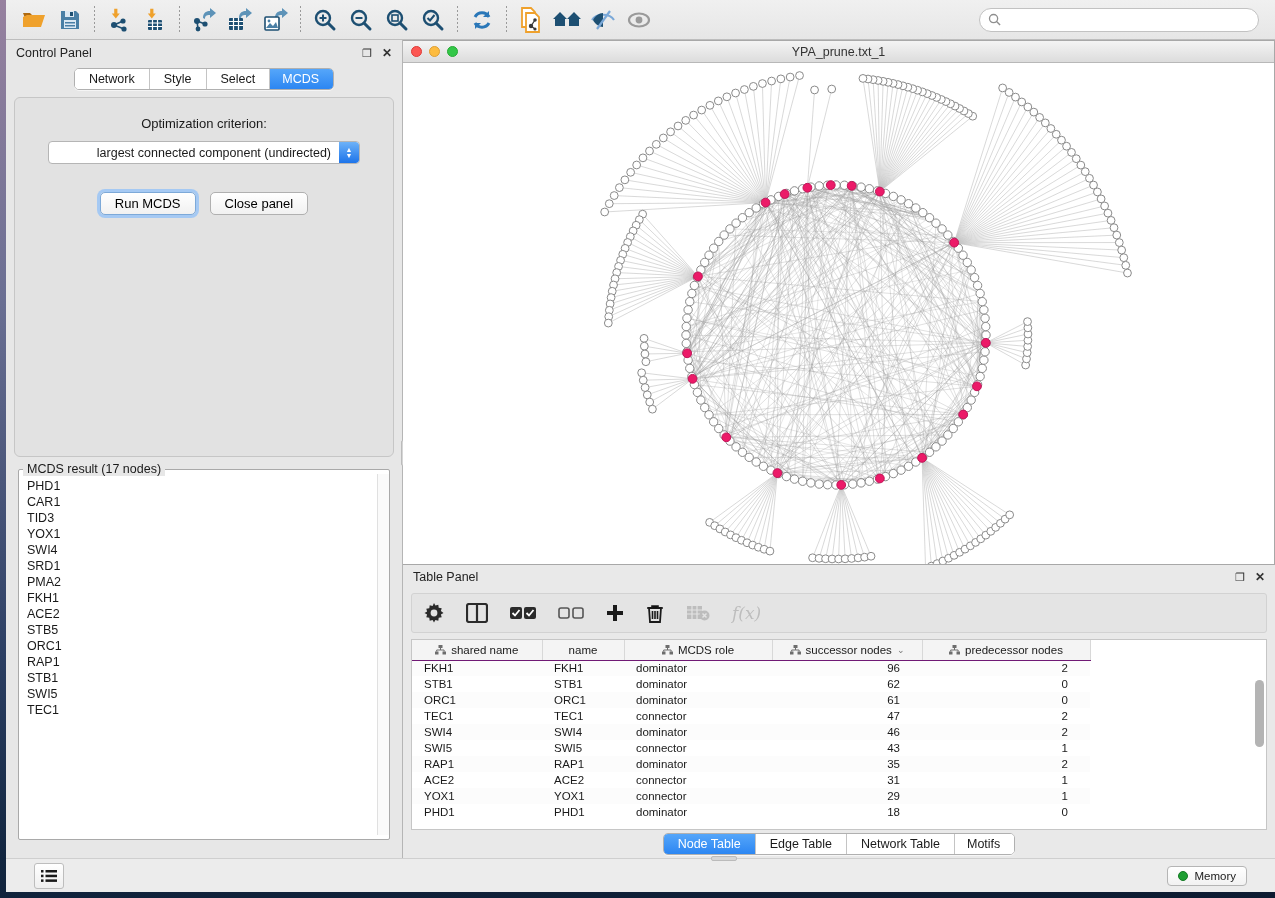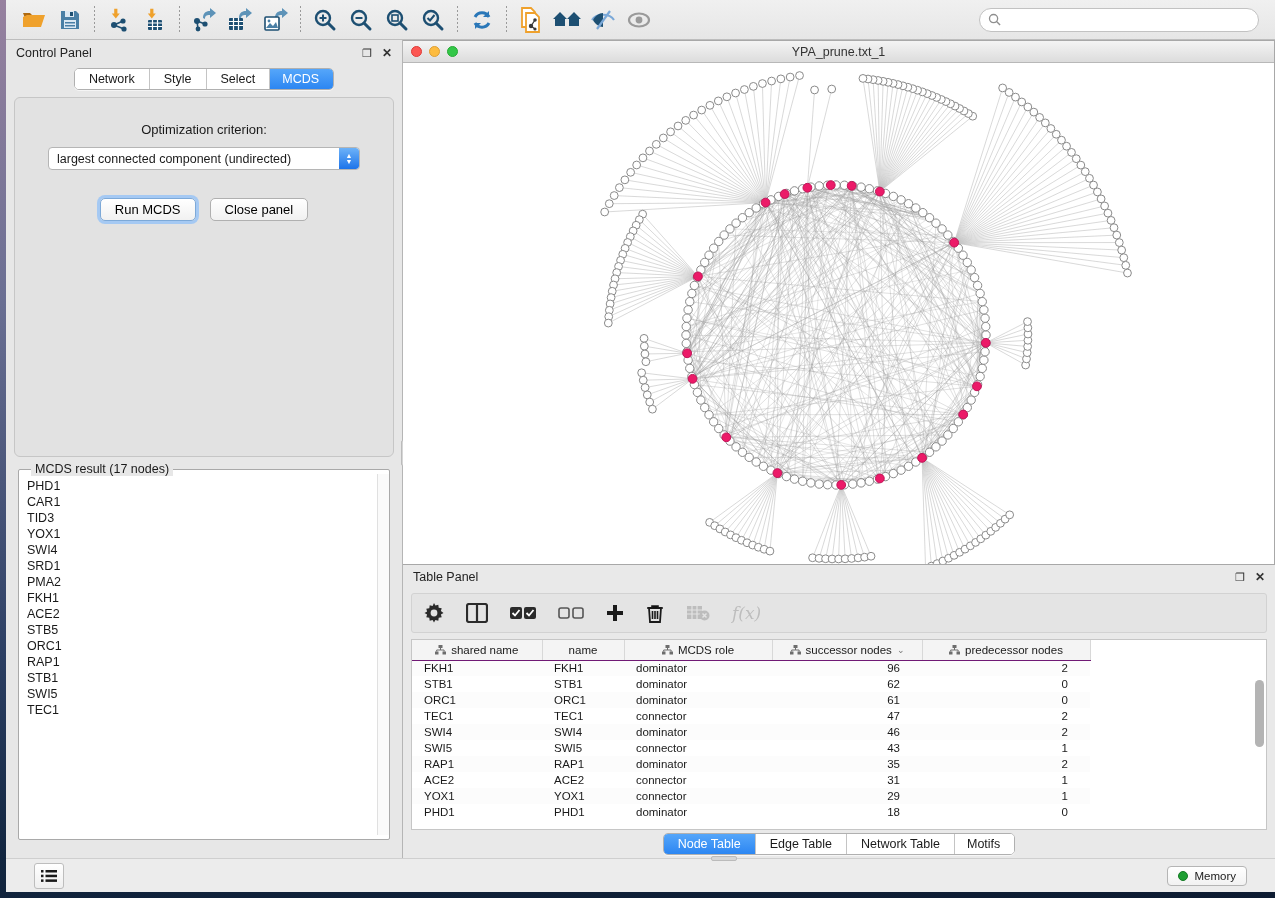--- a/index.html
+++ b/index.html
@@ -32,34 +32,34 @@
   .wbtn.close { font-weight:bold; }
 
   .seg-tabs { display:flex; justify-content:center; margin:2px 0 0 0; }
   .seg { display:flex; border:1px solid #b0b0b0; border-radius:5px; overflow:hidden; background:#fff; box-shadow:0 1px 0 rgba(255,255,255,.6); }
   .seg-tab { padding:3px 14px; font-size:12.5px; background:#fff; border-right:1px solid #c4c4c4; cursor:pointer; white-space:nowrap; }
   .seg-tab:last-child { border-right:none;padding-left:12px; }
   .seg-tab.active { background:linear-gradient(#55a6fa,#2c86f2); color:#fff; }
 
   .cpanel-card { margin:7px 8px 0 8px; background:#e2e2e2; border:1px solid #c6c6c6; border-radius:6px;
                  height:360px; flex:0 0 auto; padding-top:18px; }
-  .opt-label { text-align:center; font-size:13px; margin-bottom:10px;margin-top:6px; }
+  .opt-label { text-align:center; font-size:13px; margin-bottom:10px; }
   .mac-select { width:312px; height:23px; margin:0 auto 16px auto; background:#fff; border:1px solid #b5b5b5; border-radius:4px;
-                display:flex; align-items:center; cursor:pointer; overflow:hidden; }
+                display:flex; align-items:center; cursor:pointer; overflow:hidden;text-align:right; }
   .mac-select .val { flex:1; padding:0 8px; font-size:12.5px; white-space:nowrap; }
   .mac-select .stepper { width:20px; align-self:stretch; background:linear-gradient(#6db2f8,#1d74ea); color:#fff;
                          display:flex; flex-direction:column; align-items:center; justify-content:center; font-size:7px; line-height:6px; border-radius:0 3px 3px 0; }
   .btn-row { display:flex; justify-content:center; gap:14px; }
   .mac-btn { background:linear-gradient(#ffffff,#f1f1f1); border:1px solid #b0b0b0; border-radius:5px; padding:3px 14px;
              font-size:13px; cursor:pointer;margin-top:12px; }
   .mac-btn.focused { box-shadow:0 0 0 3px #a5c9f3; border-color:#7da9d8; }
 
   .result-group { margin:12px 12px 4px 12px; border:1px solid #a9a9a9; border-radius:2px; position:relative; flex:1; min-height:0;
                   background:#fff; display:flex; }
-  .result-legend { position:absolute; top:-8px; left:12px; background:#e7e7e7; padding:0 4px; font-size:12.5px; }
+  .result-legend { position:absolute; top:-8px; left:4px; background:#e7e7e7; padding:0 4px; font-size:12.5px; }
   .result-list { flex:1; overflow:hidden; padding:8px 0 0 8px; font-size:12.5px; line-height:16px; }
   .result-scroll { width:12px; border-left:1px solid #e0e0e0; background:#fafafa; flex:0 0 auto; margin-top:4px; margin-bottom:4px; }
 
   
   .rightcol { flex:1; display:flex; flex-direction:column; min-width:0; position:relative; }
 
   .netframe { height:525px; flex:0 0 auto; border:1px solid #a8a8a8; border-left:none; display:flex; flex-direction:column; background:#fff; }
   .net-titlebar { height:22px; background:linear-gradient(#f4f4f4,#dcdcdc); border-bottom:1px solid #b8b8b8;
                   display:flex; align-items:center; padding:0 8px; position:relative; flex:0 0 auto; }
   .tlights { display:flex; gap:7px; }

